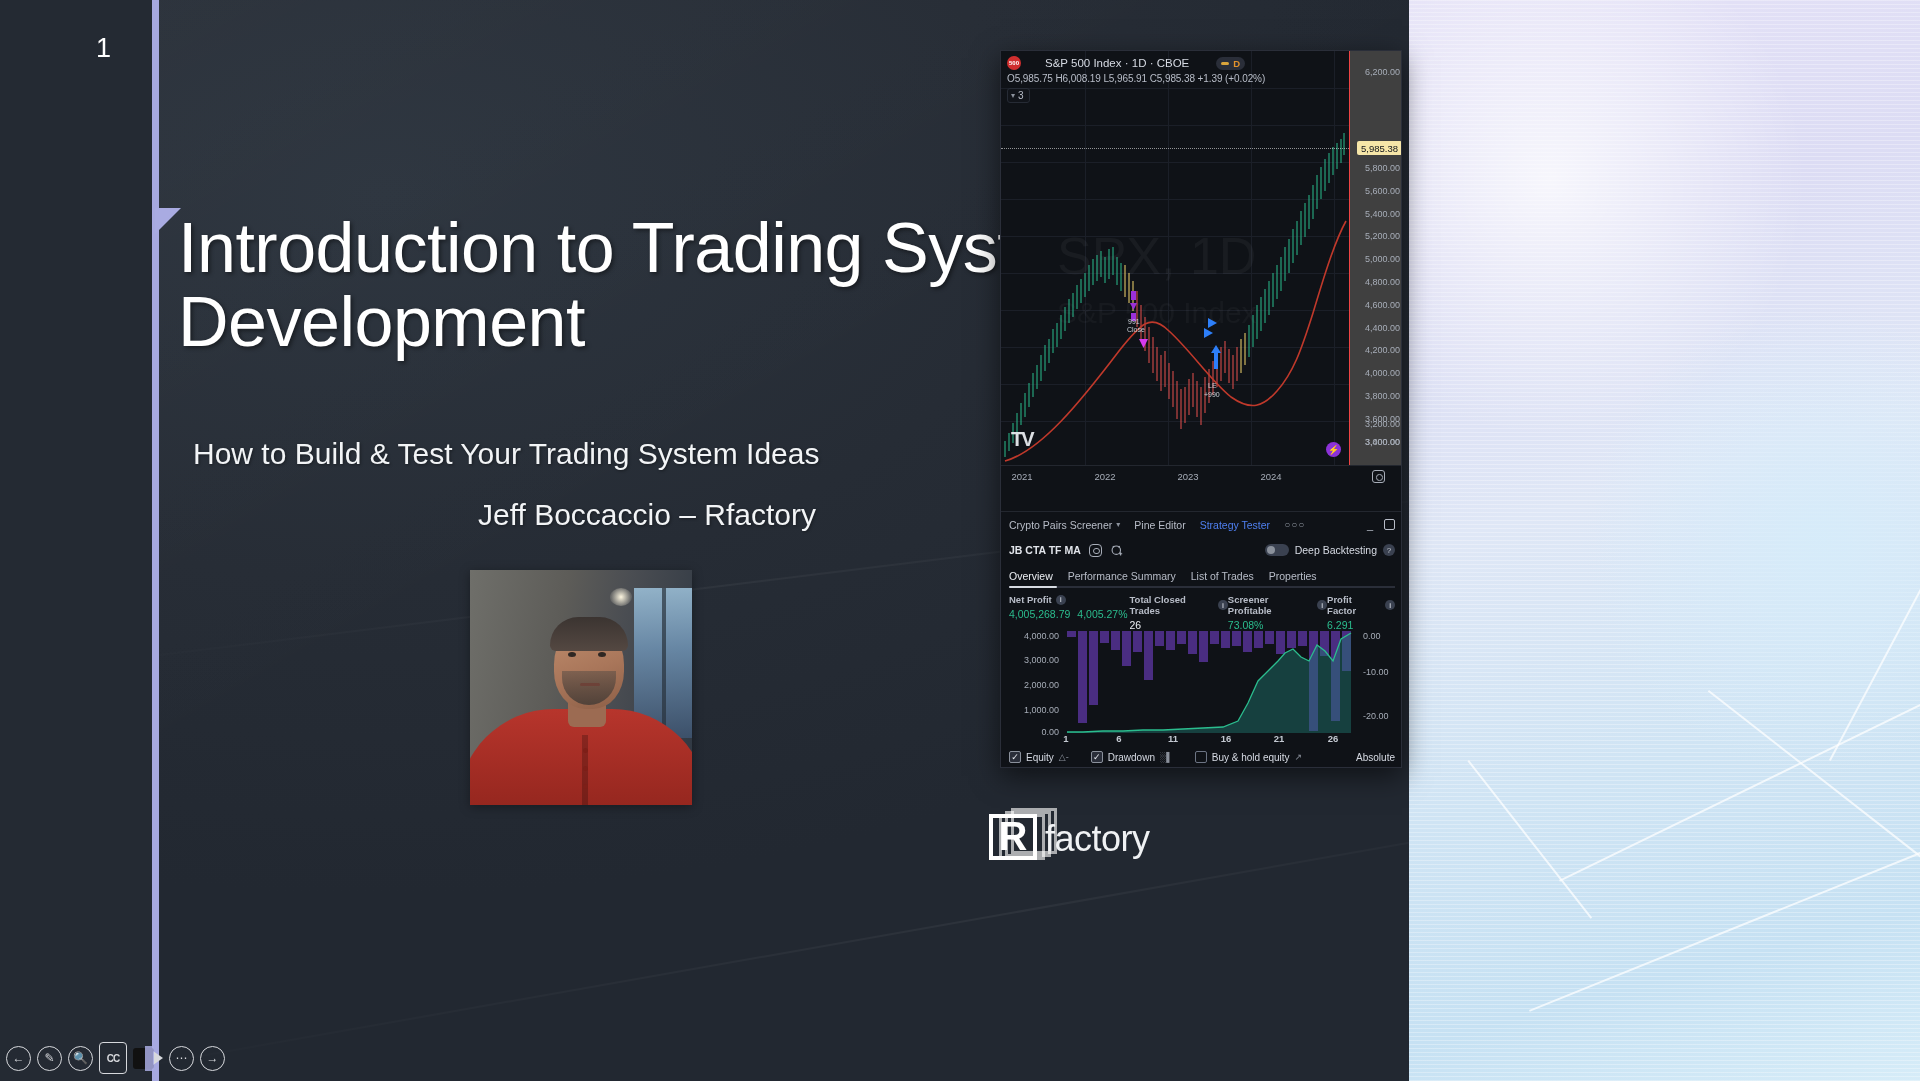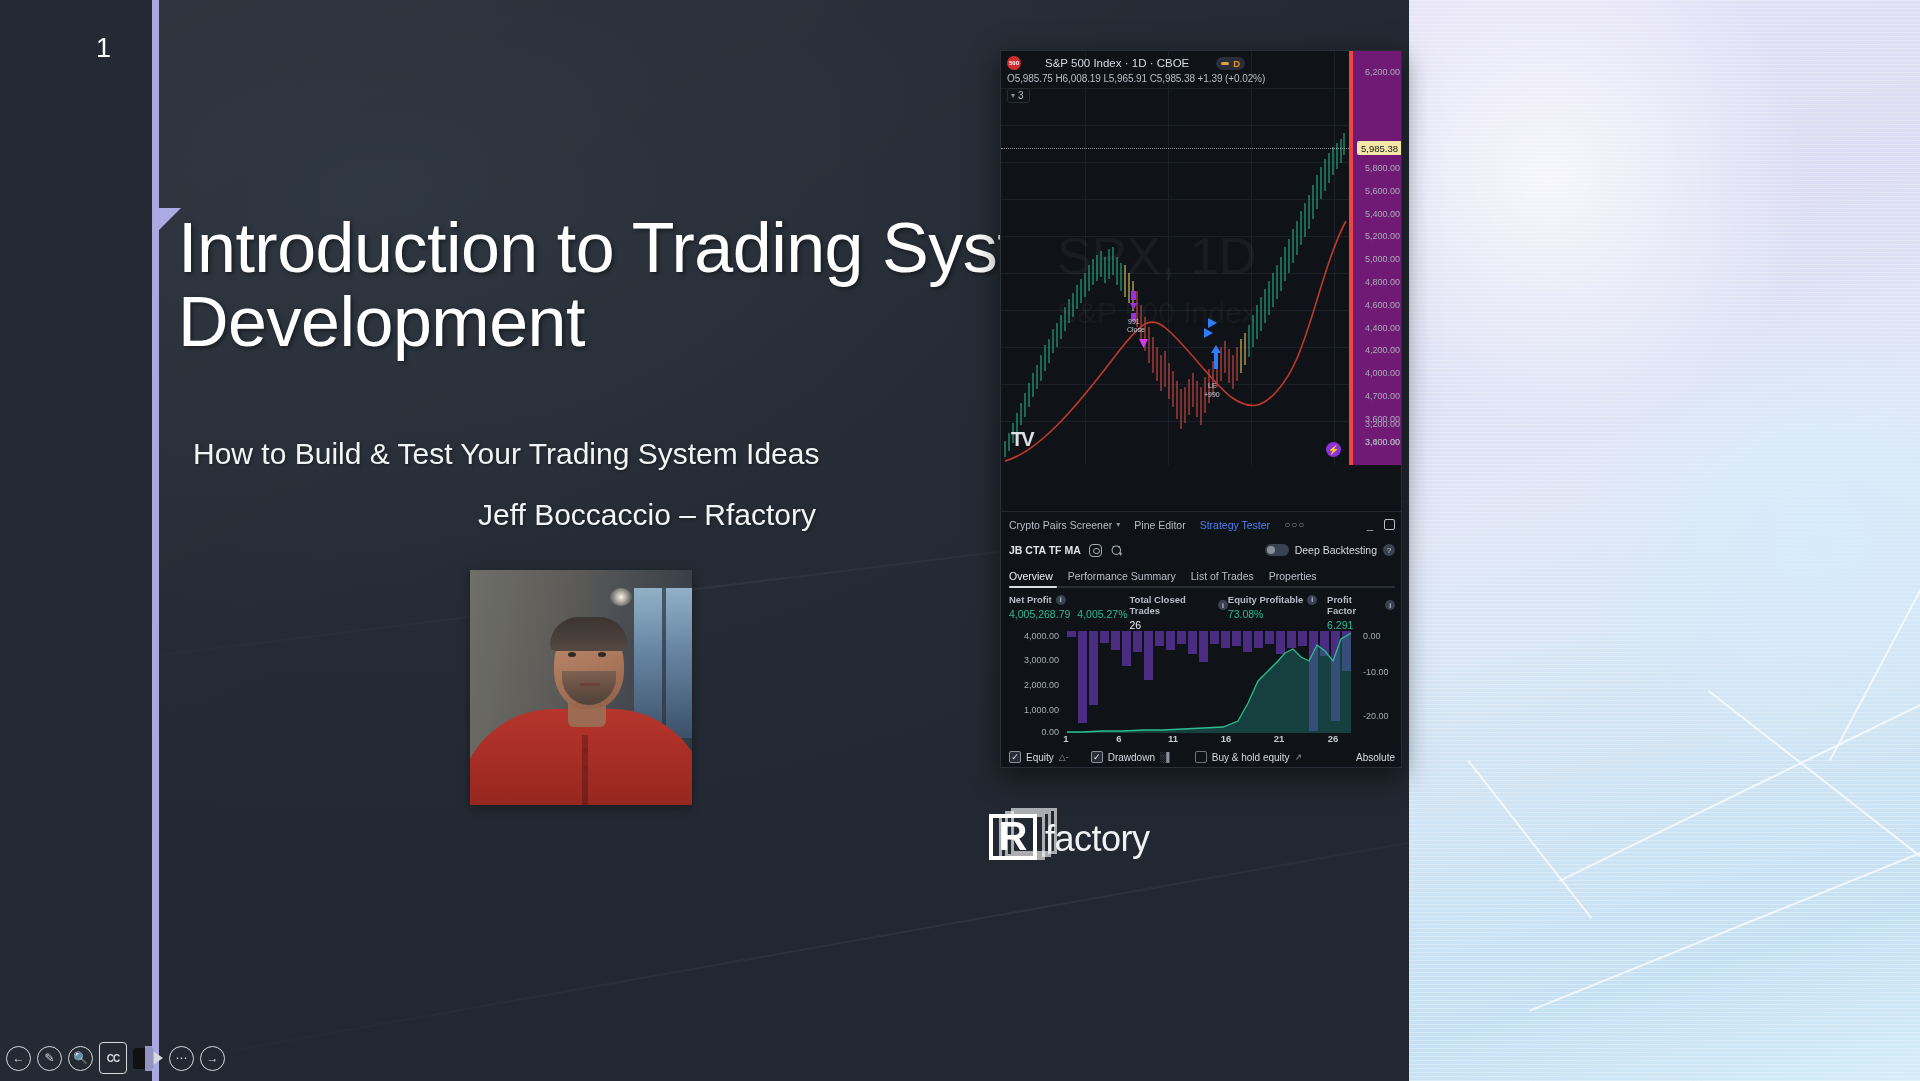--- a/index.html
+++ b/index.html
@@ -219,21 +219,21 @@
   .tv-legend-row3 {
     margin-top: 4px; display: inline-flex; align-items: center; gap: 3px;
     color: #b8bdc8; font-size: 10px;
     border: 1px solid #262b35; border-radius: 3px; padding: 1px 5px 1px 3px;
     background: rgba(18,22,28,.7);
   }
   .tv-caret { font-size: 8px; color: #8b919c; }
 
   .tv-price-axis {
     position: absolute; right: 0; top: 0; width: 54px; height: 414px;
-    background: #701a75; border-left: 4px solid #ef4444; z-index: 5; padding-left: 31px;
+    background: #404040; border-left: 1px solid #ef4444; z-index: 5; padding-left: 31px;
   }
   .tv-price-tick {
     position: absolute; right: 3px; color: #a7adb8; font-size: 9px; white-space: nowrap;
   }
   .tv-price-current {
     position: absolute; right: 1px; background: #f6e6a8; color: #12161c;
     font-size: 9.5px; font-weight: 400; padding: 1.5px 4px; border-radius: 2px; white-space: nowrap;
   }
   .tv-price-line {
     position: absolute; left: 0; right: 54px; border-top: 1px dotted rgba(255,255,255,.55); z-index: 4;
@@ -623,31 +623,38 @@
         <div class="tv-price-tick" style="top:112px">5,800.00</div>
         <div class="tv-price-tick" style="top:135px">5,600.00</div>
         <div class="tv-price-tick" style="top:158px">5,400.00</div>
         <div class="tv-price-tick" style="top:180px">5,200.00</div>
         <div class="tv-price-tick" style="top:203px">5,000.00</div>
         <div class="tv-price-tick" style="top:226px">4,800.00</div>
         <div class="tv-price-tick" style="top:249px">4,600.00</div>
         <div class="tv-price-tick" style="top:272px">4,400.00</div>
         <div class="tv-price-tick" style="top:294px">4,200.00</div>
         <div class="tv-price-tick" style="top:317px">4,000.00</div>
-        <div class="tv-price-tick" style="top:340px">4,700.00</div>
+        <div class="tv-price-tick" style="top:340px">3,800.00</div>
         <div class="tv-price-tick" style="top:363px">3,600.00</div>
         <div class="tv-price-tick" style="top:386px">3,400.00</div>
       </div>
       <div class="tv-price-tick" style="position:absolute;right:3px;top:368px;z-index:6;color:#a7adb8;font-size:9px">3,200.00</div>
       <div class="tv-price-tick" style="position:absolute;right:3px;top:386px;z-index:6;color:#a7adb8;font-size:9px">3,000.00</div>
 
       <div class="tv-tz-logo">TV</div>
       <div class="tv-lightning">⚡</div>
     </div>
 
+    <div class="tv-time-axis">
+      <div class="tv-time-tick" style="left:21px">2021</div>
+      <div class="tv-time-tick" style="left:104px">2022</div>
+      <div class="tv-time-tick" style="left:187px">2023</div>
+      <div class="tv-time-tick" style="left:270px">2024</div>
+      <div class="tv-axis-target"></div>
+    </div>
 
 
     <div class="tv-st-tabs">
       <span class="tv-st-tab">
         <span>Crypto Pairs Screener</span>
         <span class="tv-caret">▾</span>
       </span>
       <span class="tv-st-tab">Pine Editor</span>
       <span class="tv-st-tab active">Strategy Tester</span>
       <span class="tv-dots">○○○</span>
@@ -699,21 +706,21 @@
         <div class="tv-metric-label">
           <span>Total Closed Trades</span>
           <span class="tv-metric-i">i</span>
         </div>
         <div class="tv-metric-vals">
           <span class="tv-metric-v tv-white">26</span>
         </div>
       </div>
       <div class="tv-metric">
         <div class="tv-metric-label">
-          <span>Equity Profitable</span>
+          <span>Screener Profitable</span>
           <span class="tv-metric-i">i</span>
         </div>
         <div class="tv-metric-vals">
           <span class="tv-metric-v tv-green">73.08%</span>
         </div>
       </div>
       <div class="tv-metric">
         <div class="tv-metric-label">
           <span>Profit Factor</span>
           <span class="tv-metric-i">i</span>

